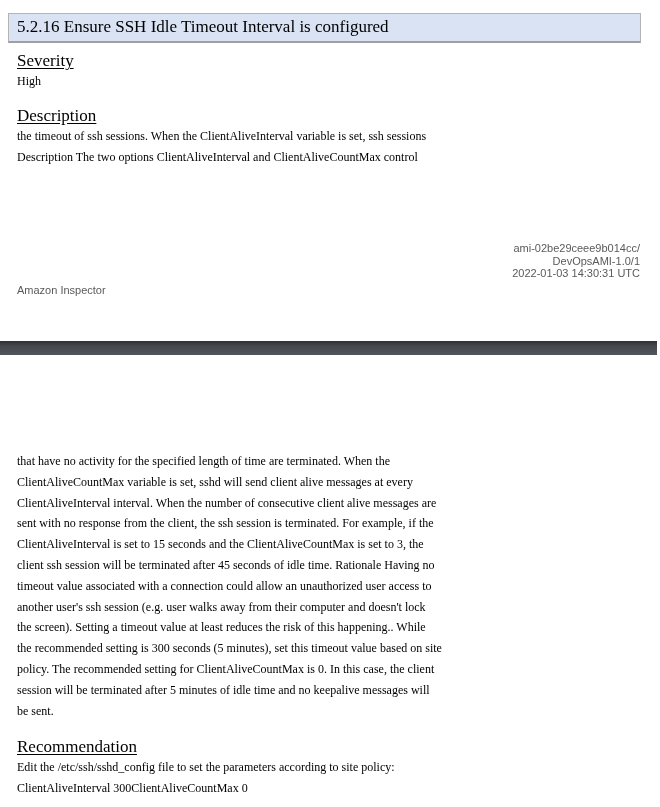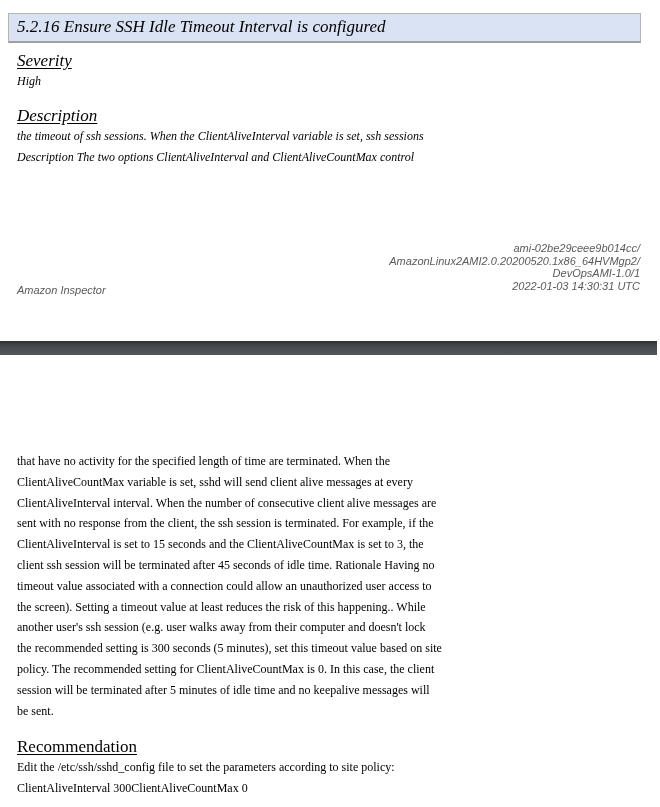--- a/index.html
+++ b/index.html
@@ -14,21 +14,21 @@
       overflow: hidden;
       font-family: "Liberation Serif", "DejaVu Serif", serif;
       color: #000;
     }
     .page {
       position: absolute;
       left: 0;
       width: 660px;
       background: #fff;
     }
-    .page-1 { top: 0; height: 277px; font-style: italic; }
+    .page-1 { top: 0; height: 277px; }
     .page-2 { top: 355px; height: 452px; }
 
     .finding-header {
       position: absolute;
       left: 8px;
       top: 13px;
       width: 631px;
       height: 27px;
       background: #dae3f3;
       border: 1px solid #b4b4b4;
@@ -107,39 +107,38 @@
 
   <div class="section-label" style="top:106px;">Description</div>
   <div class="section-text" style="top:126px;">
     <span class="line">the timeout of ssh sessions. When the ClientAliveInterval variable is set, ssh sessions</span>
     <span class="line">Description The two options ClientAliveInterval and ClientAliveCountMax control</span>
   </div>
 
   <div class="footer-left">Amazon Inspector</div>
   <div class="footer-right">
     <span>ami-02be29ceee9b014cc/</span>
-    <span>AmazonLinux2AMI2.0.20200520.1x86_64HVMgp2/</span>
     <span>DevOpsAMI-1.0/1</span>
     <span>2022-01-03 14:30:31 UTC</span>
   </div>
 </div>
 
 <div class="page-separator"></div>
 
 <div class="page page-2">
   <div class="section-text" style="top:96px;">
     <span class="line">that have no activity for the specified length of time are terminated. When the</span>
     <span class="line">ClientAliveCountMax variable is set, sshd will send client alive messages at every</span>
     <span class="line">ClientAliveInterval interval. When the number of consecutive client alive messages are</span>
     <span class="line">sent with no response from the client, the ssh session is terminated. For example, if the</span>
     <span class="line">ClientAliveInterval is set to 15 seconds and the ClientAliveCountMax is set to 3, the</span>
     <span class="line">client ssh session will be terminated after 45 seconds of idle time. Rationale Having no</span>
     <span class="line">timeout value associated with a connection could allow an unauthorized user access to</span>
+    <span class="line">another user's ssh session (e.g. user walks away from their computer and doesn't lock</span>
     <span class="line">the screen). Setting a timeout value at least reduces the risk of this happening.. While</span>
-    <span class="line">another user's ssh session (e.g. user walks away from their computer and doesn't lock</span>
     <span class="line">the recommended setting is 300 seconds (5 minutes), set this timeout value based on site</span>
     <span class="line">policy. The recommended setting for ClientAliveCountMax is 0. In this case, the client</span>
     <span class="line">session will be terminated after 5 minutes of idle time and no keepalive messages will</span>
     <span class="line">be sent.</span>
   </div>
 
   <div class="section-label" style="top:382px;">Recommendation</div>
   <div class="section-text" style="top:402px;">
     <span class="line">Edit the /etc/ssh/sshd_config file to set the parameters according to site policy:</span>
     <span class="line">ClientAliveInterval 300ClientAliveCountMax 0</span>

